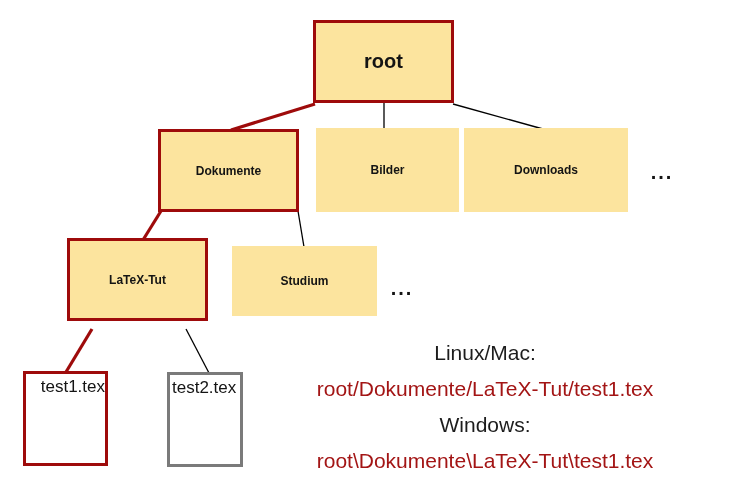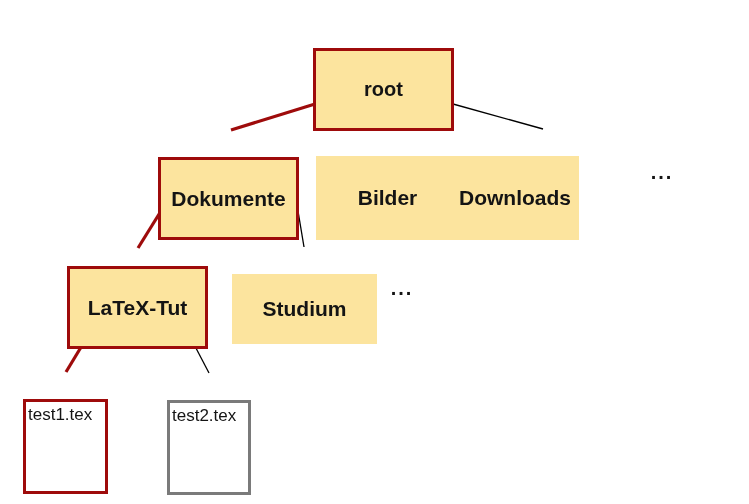--- a/index.html
+++ b/index.html
@@ -21,27 +21,26 @@
     top: 0;
     z-index: 1;
   }
   .node {
     position: absolute;
     box-sizing: border-box;
     z-index: 2;
     display: flex;
     align-items: center;
     justify-content: center;
-    margin-top: 28px;
   }
   .folder {
     background: #fce49e;
     color: #141414;
     font-weight: bold;
-    font-size: 21px;
+    font-size: 12px;
   }
   .folder.root-node {
     font-size: 20px;
   }
   .hl-border {
     border: 3px solid #9e0b0b;
   }
   .file {
     background: #ffffff;
     color: #141414;
@@ -99,34 +98,40 @@
   <div class="node folder root-node hl-border" style="left:313px; top:20px; width:141px; height:83px;">
     <span class="lbl">root</span>
   </div>
 
   <div class="node folder hl-border" style="left:158px; top:129px; width:141px; height:83px;">
     <span class="lbl">Dokumente</span>
   </div>
   <div class="node folder" style="left:316px; top:128px; width:143px; height:84px;">
     <span class="lbl">Bilder</span>
   </div>
-  <div class="node folder" style="left:451px; top:128px; width:128px; height:84px;text-align:center;">
+  <div class="node folder" style="left:464px; top:128px; width:164px; height:84px;text-align:center;">
     <span class="lbl">Downloads</span>
   </div>
   <div class="ellipsis" style="left:662px; top:172px;">...</div>
 
   <div class="node folder hl-border" style="left:67px; top:238px; width:141px; height:83px;">
     <span class="lbl">LaTeX-Tut</span>
   </div>
   <div class="node folder" style="left:232px; top:246px; width:145px; height:70px;">
     <span class="lbl">Studium</span>
   </div>
   <div class="ellipsis" style="left:402px; top:288px;">...</div>
 
-  <div class="node file hl-border" style="left:23px; top:371px; width:85px; height:95px;">
+  <div class="node file hl-border" style="left:23px; top:371px; width:85px; height:95px;justify-content:flex-end;">
     <span class="lbl">test1.tex</span>
   </div>
-  <div class="node file muted-border" style="left:167px; top:372px; width:84px; height:95px;text-align:right;">
+  <div class="node file muted-border" style="left:167px; top:372px; width:76px; height:95px;text-align:right;">
     <span class="lbl">test2.tex</span>
   </div>
 
+  <div class="annotation">
+    <div class="os-label">Linux/Mac:</div>
+    <div class="path-line">root/Dokumente/LaTeX-Tut/test1.tex</div>
+    <div class="os-label">Windows:</div>
+    <div class="path-line">root\Dokumente\LaTeX-Tut\test1.tex</div>
+  </div>
 
 </div>
 
 </body></html>

